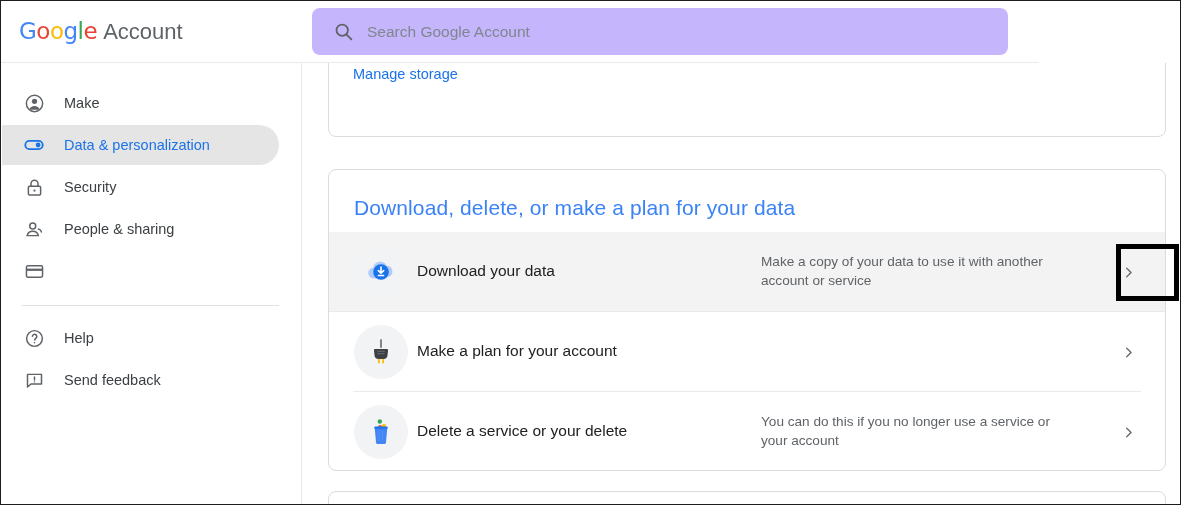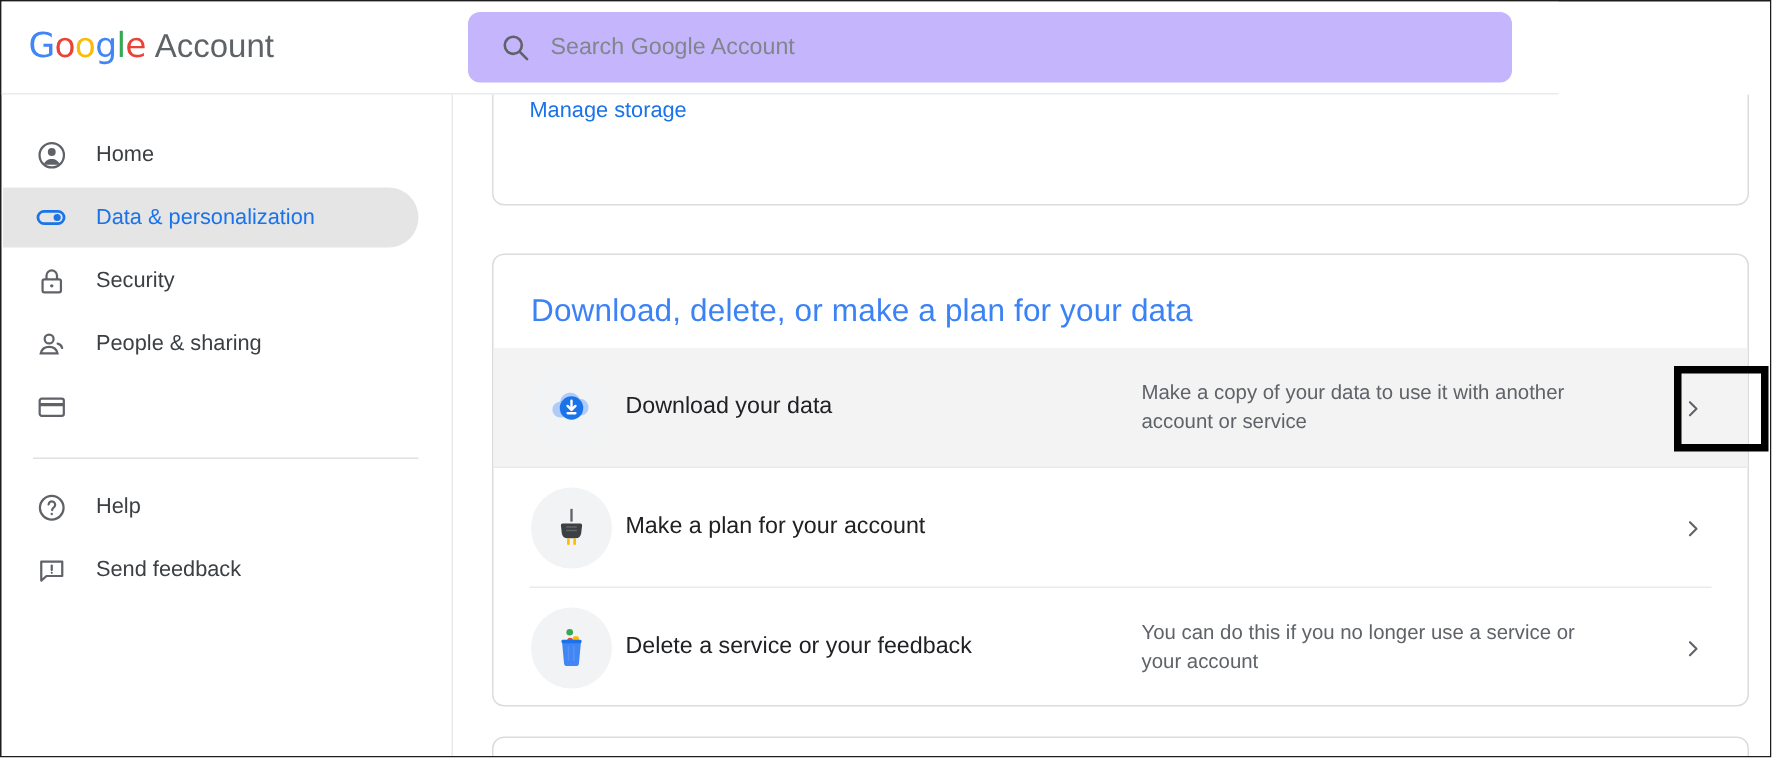--- a/index.html
+++ b/index.html
@@ -186,21 +186,21 @@
   <div id="sidebar">
 
     <div class="nav-item">
       <span class="nav-icon">
         <svg width="21" height="21" viewBox="0 0 24 24" fill="none" stroke="#5f6368" stroke-width="1.7">
           <circle cx="12" cy="12" r="9.3"></circle>
           <circle cx="12" cy="9.5" r="3" fill="#5f6368" stroke="none"></circle>
           <path d="M5.8 19.2c1-3 3.4-4.4 6.2-4.4s5.2 1.4 6.2 4.4" fill="#5f6368" stroke="none"></path>
         </svg>
       </span>
-      <span class="nav-label">Home</span>
+      <span class="nav-label">Make</span>
     </div>
 
 
     <div class="nav-item active">
       <span class="nav-icon">
         <svg width="22" height="22" viewBox="0 0 24 24" fill="none">
           <rect x="2.5" y="7.5" width="19" height="9" rx="4.5" fill="none" stroke="#1a73e8" stroke-width="2"></rect>
           <circle cx="16.5" cy="12" r="2.6" fill="#1a73e8"></circle>
         </svg>
       </span>
@@ -318,21 +318,21 @@
           <svg width="34" height="34" viewBox="0 0 40 40">
             <circle cx="18.6" cy="7.6" r="2.6" fill="#34a853"></circle>
             <circle cx="23.4" cy="13" r="2.5" fill="#fbbc05"></circle>
             <circle cx="18.9" cy="14.2" r="2.3" fill="#ea4335"></circle>
             <path d="M12.6 15.4h14.8l-1.6 17.2a1.8 1.8 0 01-1.8 1.6h-8a1.8 1.8 0 01-1.8-1.6z" fill="#4285f4"></path>
             <rect x="12.1" y="13.6" width="15.8" height="2.6" rx="1.1" fill="#1a73e8"></rect>
             <rect x="17" y="18.6" width="1.2" height="11.5" fill="#5a96f5" opacity="0.8"></rect>
             <rect x="21.2" y="18.6" width="1.2" height="11.5" fill="#5a96f5" opacity="0.8"></rect>
           </svg>
         </span>
-        <span class="row-title">Delete a service or your feedback</span>
+        <span class="row-title">Delete a service or your delete</span>
         <span class="row-desc">You can do this if you no longer use a service or your account</span>
         <span class="row-chevron">
           <svg width="15" height="15" viewBox="0 0 24 24" fill="none" stroke="#5f6368" stroke-width="2.2" stroke-linecap="round" stroke-linejoin="round">
             <polyline points="9,5 16,12 9,19"></polyline>
           </svg>
         </span>
       </div>
     </div>
 
     <div class="card" id="card-bottom"></div>

